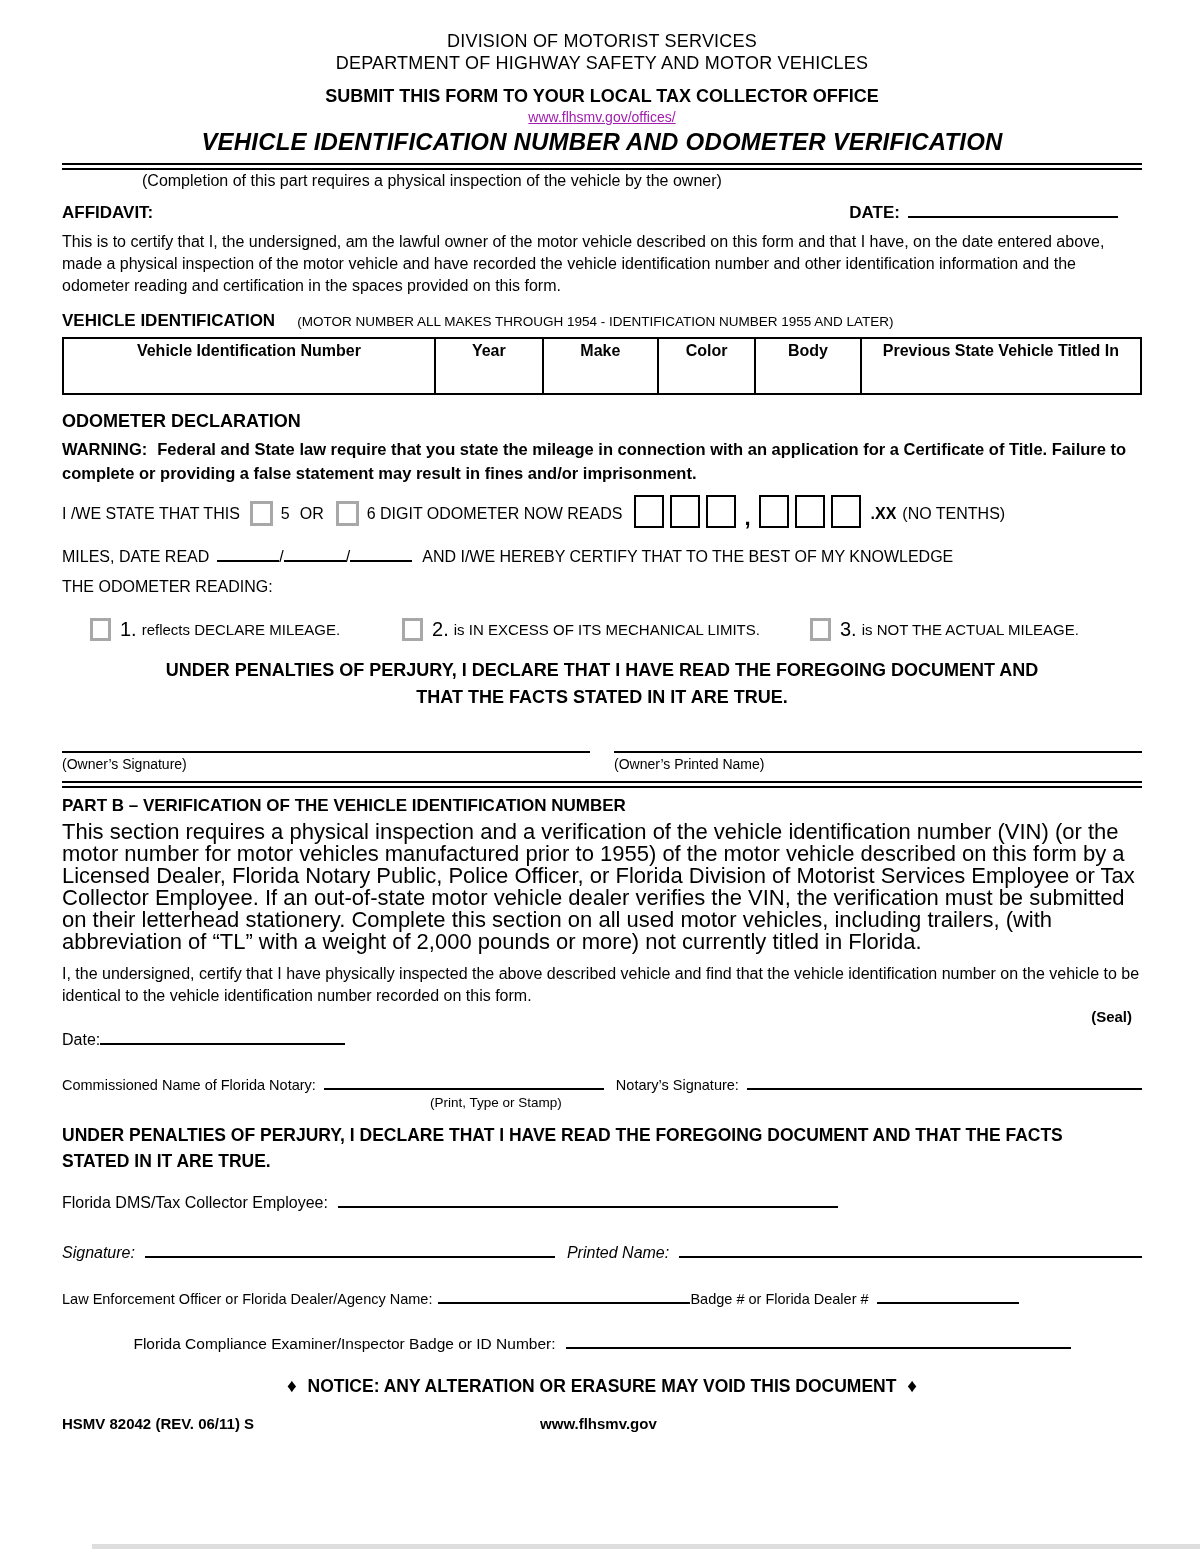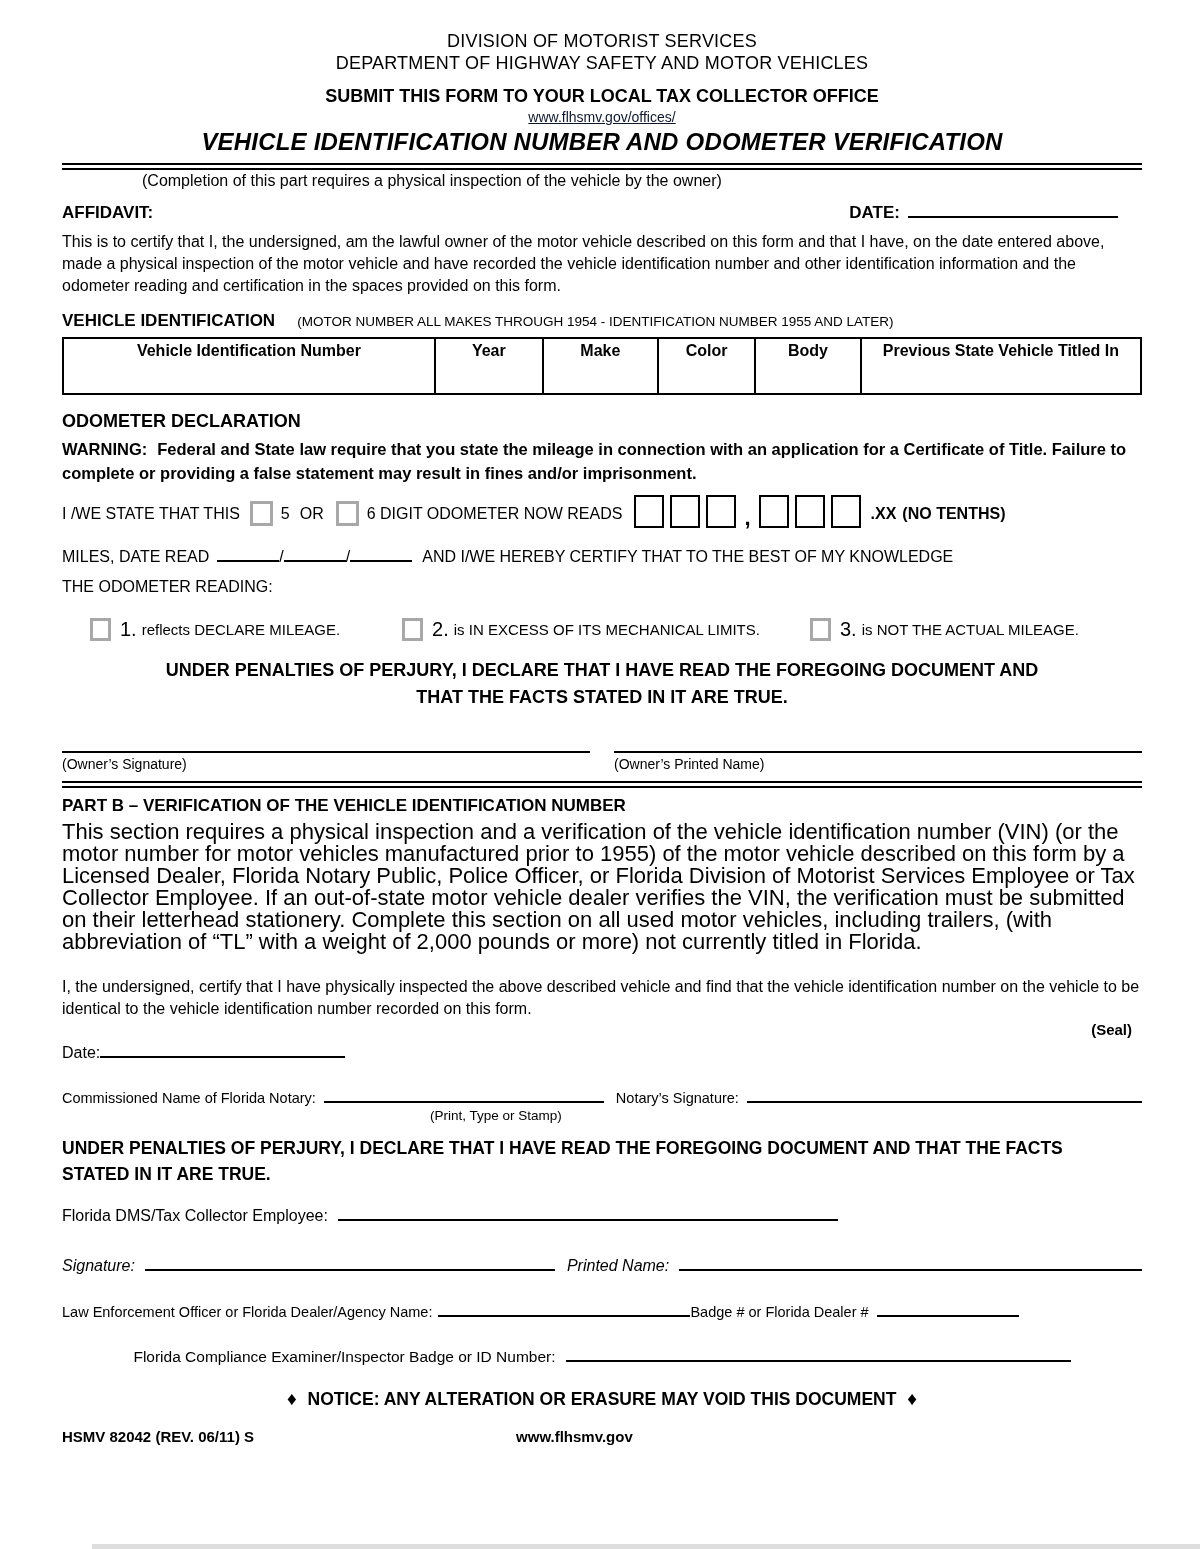--- a/index.html
+++ b/index.html
@@ -11,21 +11,21 @@
     background: #ffffff;
     color: #000;
     font-family: "Liberation Sans", "DejaVu Sans", sans-serif;
     padding: 30px 58px 0 62px;
     overflow: hidden;
   }
   .center { text-align: center; }
   
   .agency-line { font-size: 18px; line-height: 22px; letter-spacing: .2px; }
   .submit-line { font-size: 18px; font-weight: bold; margin-top: 10px; line-height: 24px; }
-  .offices-link { font-size: 14px; color: #0f172a; text-decoration: underline; line-height: 19px; display: inline-block; cursor: pointer; }
+  .offices-link { font-size: 14px; color: #a21caf; text-decoration: underline; line-height: 19px; display: inline-block; cursor: pointer; }
   .form-title { font-size: 24px; font-weight: bold; line-height: 30px; letter-spacing: .2px; font-style: italic; }
   .rule-double { border-top: 2px solid #000; border-bottom: 2px solid #000; height: 7px; margin-top: 6px; }
   
   .pa-heading { font-size: 17px; font-weight: bold; margin-top: 8px; line-height: 23px; }
   .pa-subheading { font-size: 16px; padding-left: 80px; line-height: 22px; }
   .affidavit-row { display: flex; align-items: baseline; margin-top: 10px; }
   .bold-label { font-size: 17px; font-weight: bold; }
   .date-group { margin-left: auto; margin-right: 24px; display: flex; align-items: baseline; }
   .u-line { display: inline-block; border-bottom: 2px solid #000; height: 1em; }
   .body-text { font-size: 16px; line-height: 22px; margin-top: 8px; }
@@ -64,24 +64,24 @@
   .date-b-row { display: flex; align-items: baseline; font-size: 16px; margin-top: 2px; }
   .notary-row { display: flex; align-items: baseline; font-size: 14.5px; margin-top: 26px; }
   .stamp-note { font-size: 13.5px; padding-left: 368px; line-height: 19px; }
   .perjury-b { font-size: 17.5px; font-weight: bold; line-height: 26px; margin-top: 10px; max-width: 1010px; }
   .dms-row { display: flex; align-items: baseline; font-size: 16px; margin-top: 18px; }
   .sig2-row { display: flex; align-items: baseline; font-size: 16px; margin-top: 30px; font-style: italic; }
   .law-row { display: flex; align-items: baseline; font-size: 14.5px; margin-top: 28px; }
   .comp-row { display: flex; align-items: baseline; font-size: 15.5px; margin-top: 26px; justify-content: center; }
   .notice-line { text-align: center; font-size: 17.5px; font-weight: bold; margin-top: 20px; line-height: 26px; }
   .notice-line .diamond { font-size: 19px; }
-  .footer-row { display: flex; align-items: baseline; font-size: 15px; font-weight: bold; margin-top: 16px; }
+  .footer-row { display: flex; align-items: baseline; font-size: 15px; font-weight: bold; margin-top: 16px; gap: 24px; }
   .footer-site { margin-left: 262px; }
   .bottom-strip { position: absolute; bottom: 0; left: 92px; right: 0; height: 5px; background: #dededf; }
-  .ml6 { margin-left: 6px; font-weight: bold; } .ml8 { margin-left: 8px; } .ml10 { margin-left: 10px; } .ml12 { margin-left: 12px; }
+  .ml6 { margin-left: 6px; } .ml8 { margin-left: 8px; } .ml10 { margin-left: 10px; } .ml12 { margin-left: 12px; }
   .mr6 { margin-right: 6px; }
 </style>
 </head>
 <body>
 
 <div class="page">
 
   <div class="center">
     <div class="agency-line">DIVISION OF MOTORIST SERVICES</div>
     <div class="agency-line">DEPARTMENT OF HIGHWAY SAFETY AND MOTOR VEHICLES</div>
@@ -186,21 +186,21 @@
         <div class="sig-label">(Owner’s Printed Name)</div>
       </div>
     </div>
   </div>
 
   <div class="rule-double" style="margin-top:8px"></div>
 
   <div>
     <div class="pb-heading">PART B – VERIFICATION OF THE VEHICLE IDENTIFICATION NUMBER</div>
     <p class="pb-desc" style="margin:4px 0 0">This section requires a physical inspection and a verification of the vehicle identification number (VIN) (or the motor number for motor vehicles manufactured prior to 1955) of the motor vehicle described on this form by a Licensed Dealer, Florida Notary Public, Police Officer, or Florida Division of Motorist Services Employee or Tax Collector Employee.  If an out-of-state motor vehicle dealer verifies the VIN, the verification must be submitted on their letterhead stationery.  Complete this section on all used motor vehicles, including trailers, (with abbreviation of “TL” with a weight of 2,000 pounds or more) not currently titled in Florida.</p>
-    <p class="certify-text" style="margin:23px 0 0">I, the undersigned, certify that I have physically inspected the above described vehicle and find that the vehicle identification number on the vehicle to be identical to the vehicle identification number recorded on this form.</p>
+    <p class="certify-text" style="margin:10px 0 0">I, the undersigned, certify that I have physically inspected the above described vehicle and find that the vehicle identification number on the vehicle to be identical to the vehicle identification number recorded on this form.</p>
     <div class="seal-label">(Seal)</div>
 
     <div class="date-b-row">
       <span>Date:</span>
       <span class="u-line" style="width:245px"></span>
     </div>
 
     <div class="notary-row">
       <span>Commissioned Name of Florida Notary:</span>
       <span class="u-line ml8" style="width:280px"></span>

